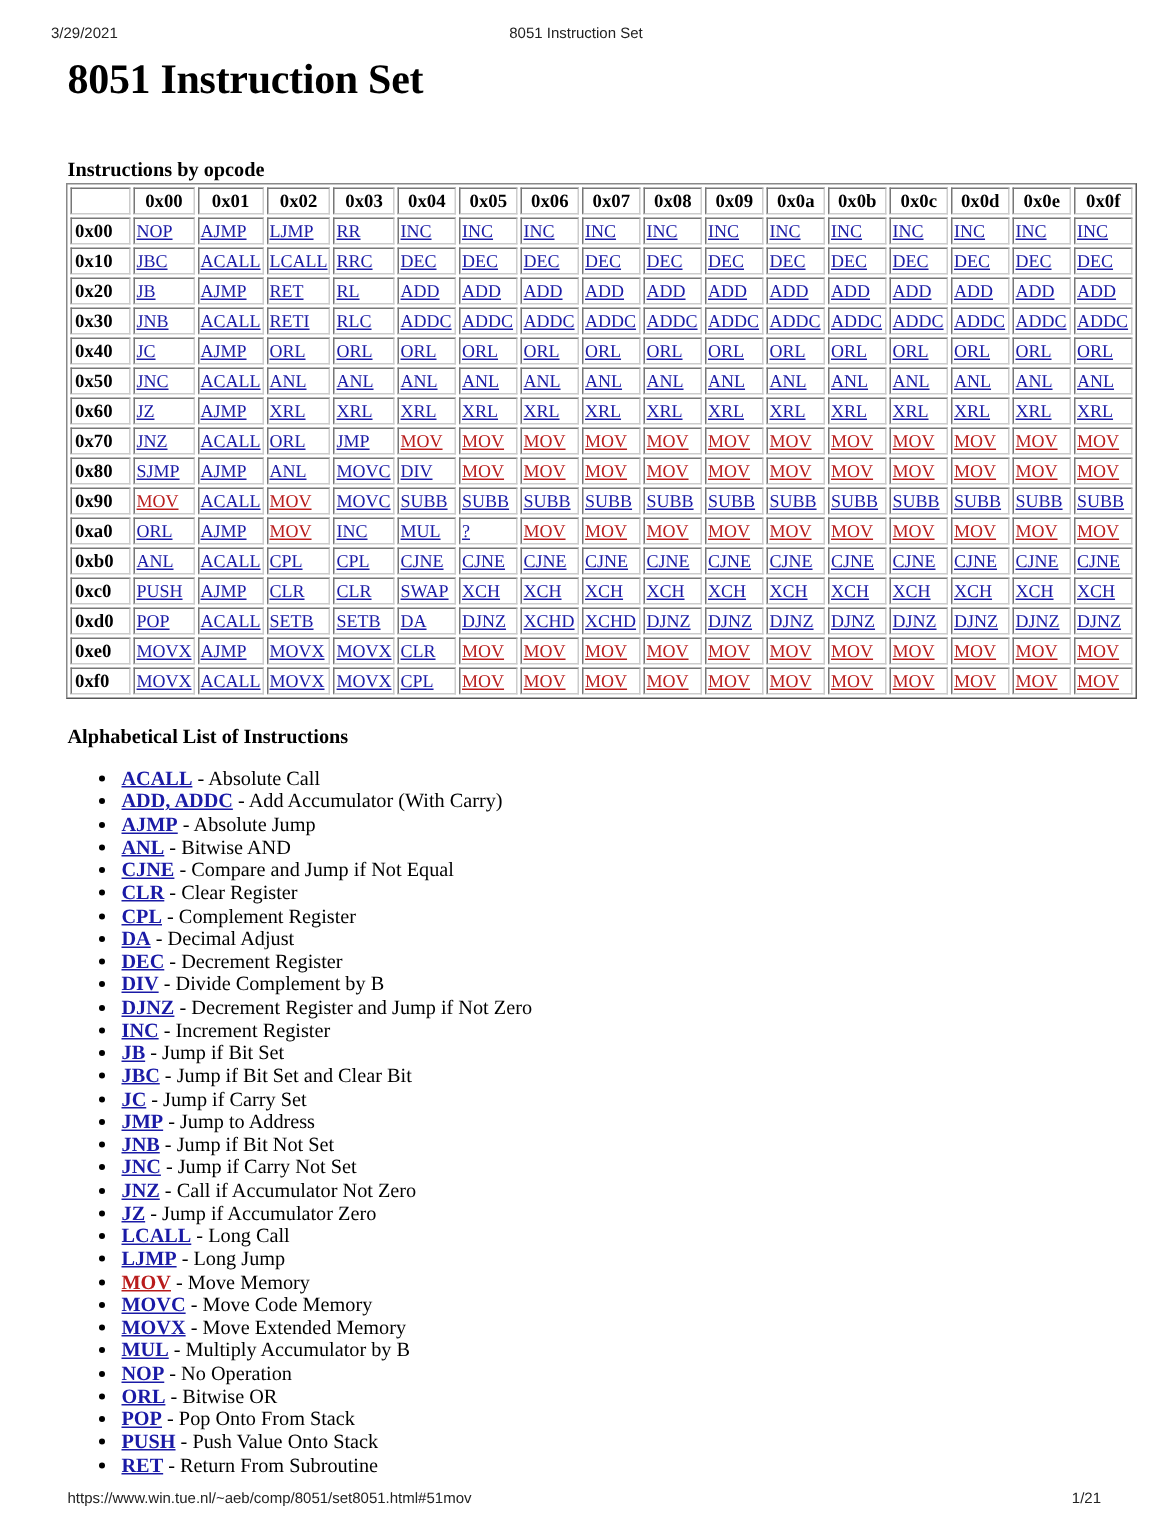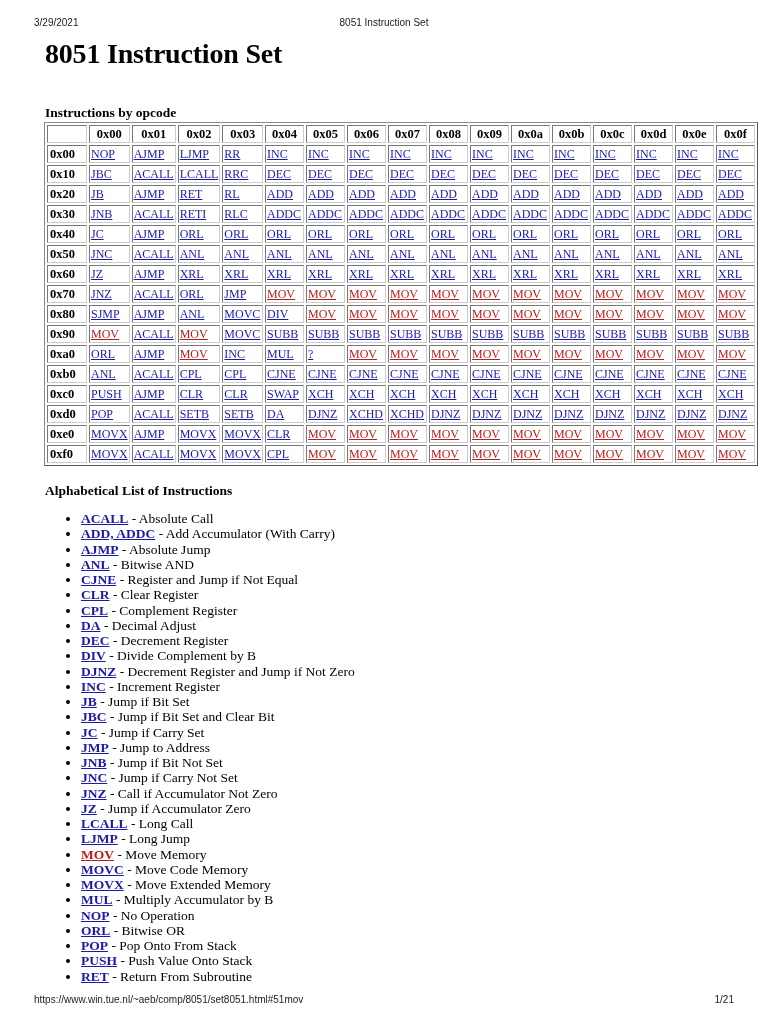--- a/index.html
+++ b/index.html
@@ -15,21 +15,21 @@
   table.opc td, table.opc th { border: 1px solid #777; border-right-color: #ccc; border-bottom-color: #ccc; padding: 0 1px; height: 16px; line-height: 16px; white-space: nowrap; }
   table.opc th { font-weight: bold; font-size: 12.5px; text-align: center; width: 35px; }
   table.opc th.corner { width: 30px; }
   table.opc th.rowh { text-align: left; padding-left: 2px; }
   a { color: #1a1aa6; text-decoration: underline; }
   a.visited { color: #b91c1c; }
   ul.alpha { position: absolute; top: 511px; left: 45px; margin: 0; padding: 0 0 0 36px; font-size: 13.5px; line-height: 15.25px; }
   ul.alpha li { list-style: disc; }
   ul.alpha a { font-weight: bold; }
   .print-footer { position: absolute; top: 994px; left: 0; width: 768px; font-family: "Liberation Sans", sans-serif; font-size: 10px; color: #222; }
-  .print-footer .url { position: absolute; left: 34px; }
+  .print-footer .url { position: absolute; left: 45px; }
   .print-footer .page { position: absolute; right: 34px; }
 </style>
 </head>
 <body>
 
 <div class="print-header">
   <span class="date">3/29/2021</span>
   <span class="title">8051 Instruction Set</span>
 </div>
 
@@ -367,21 +367,21 @@
     </tbody>
 </table>
 
 <h3 class="sec-title sec-alpha">Alphabetical List of Instructions</h3>
 
 <ul class="alpha" id="alpha-list">
     <li><a href="#">ACALL</a><span> - Absolute Call</span></li>
     <li><a href="#">ADD, ADDC</a><span> - Add Accumulator (With Carry)</span></li>
     <li><a href="#">AJMP</a><span> - Absolute Jump</span></li>
     <li><a href="#">ANL</a><span> - Bitwise AND</span></li>
-    <li><a href="#">CJNE</a><span> - Register and Jump if Not Equal</span></li>
+    <li><a href="#">CJNE</a><span> - Compare and Jump if Not Equal</span></li>
     <li><a href="#">CLR</a><span> - Clear Register</span></li>
     <li><a href="#">CPL</a><span> - Complement Register</span></li>
     <li><a href="#">DA</a><span> - Decimal Adjust</span></li>
     <li><a href="#">DEC</a><span> - Decrement Register</span></li>
     <li><a href="#">DIV</a><span> - Divide Complement by B</span></li>
     <li><a href="#">DJNZ</a><span> - Decrement Register and Jump if Not Zero</span></li>
     <li><a href="#">INC</a><span> - Increment Register</span></li>
     <li><a href="#">JB</a><span> - Jump if Bit Set</span></li>
     <li><a href="#">JBC</a><span> - Jump if Bit Set and Clear Bit</span></li>
     <li><a href="#">JC</a><span> - Jump if Carry Set</span></li>

